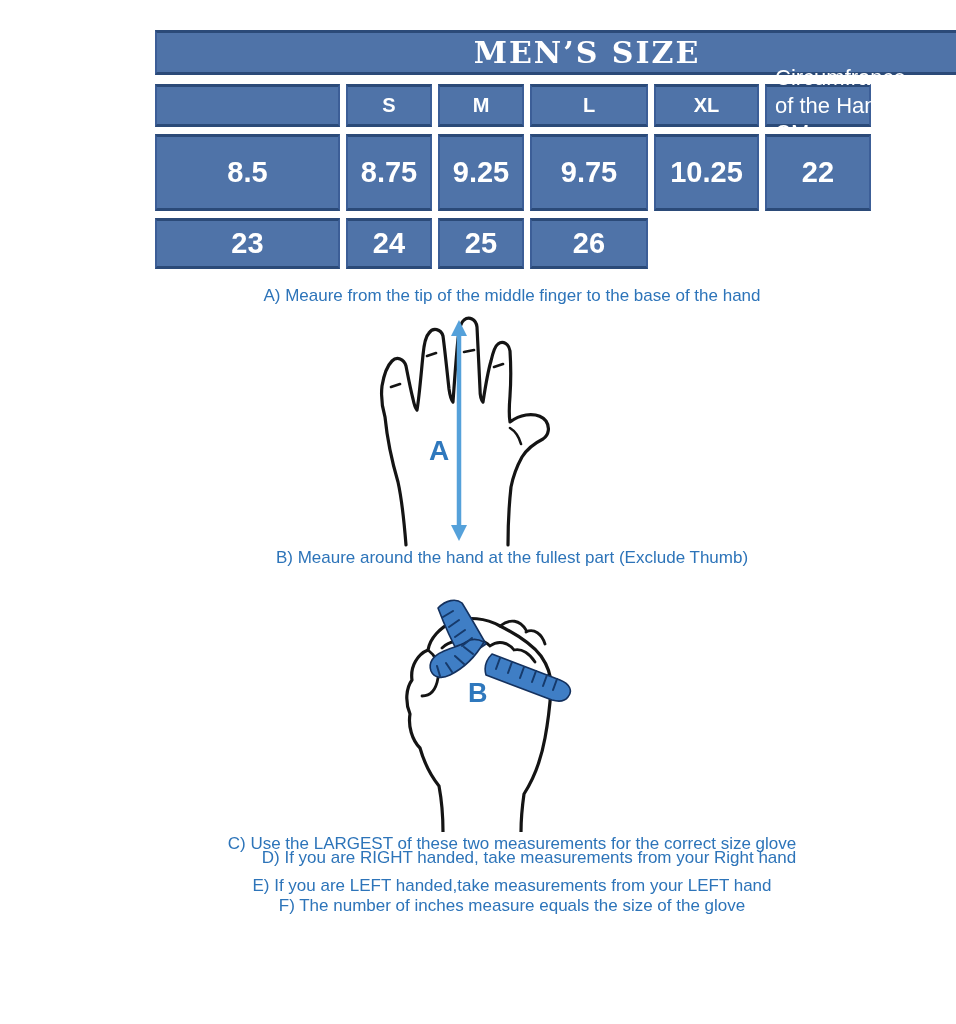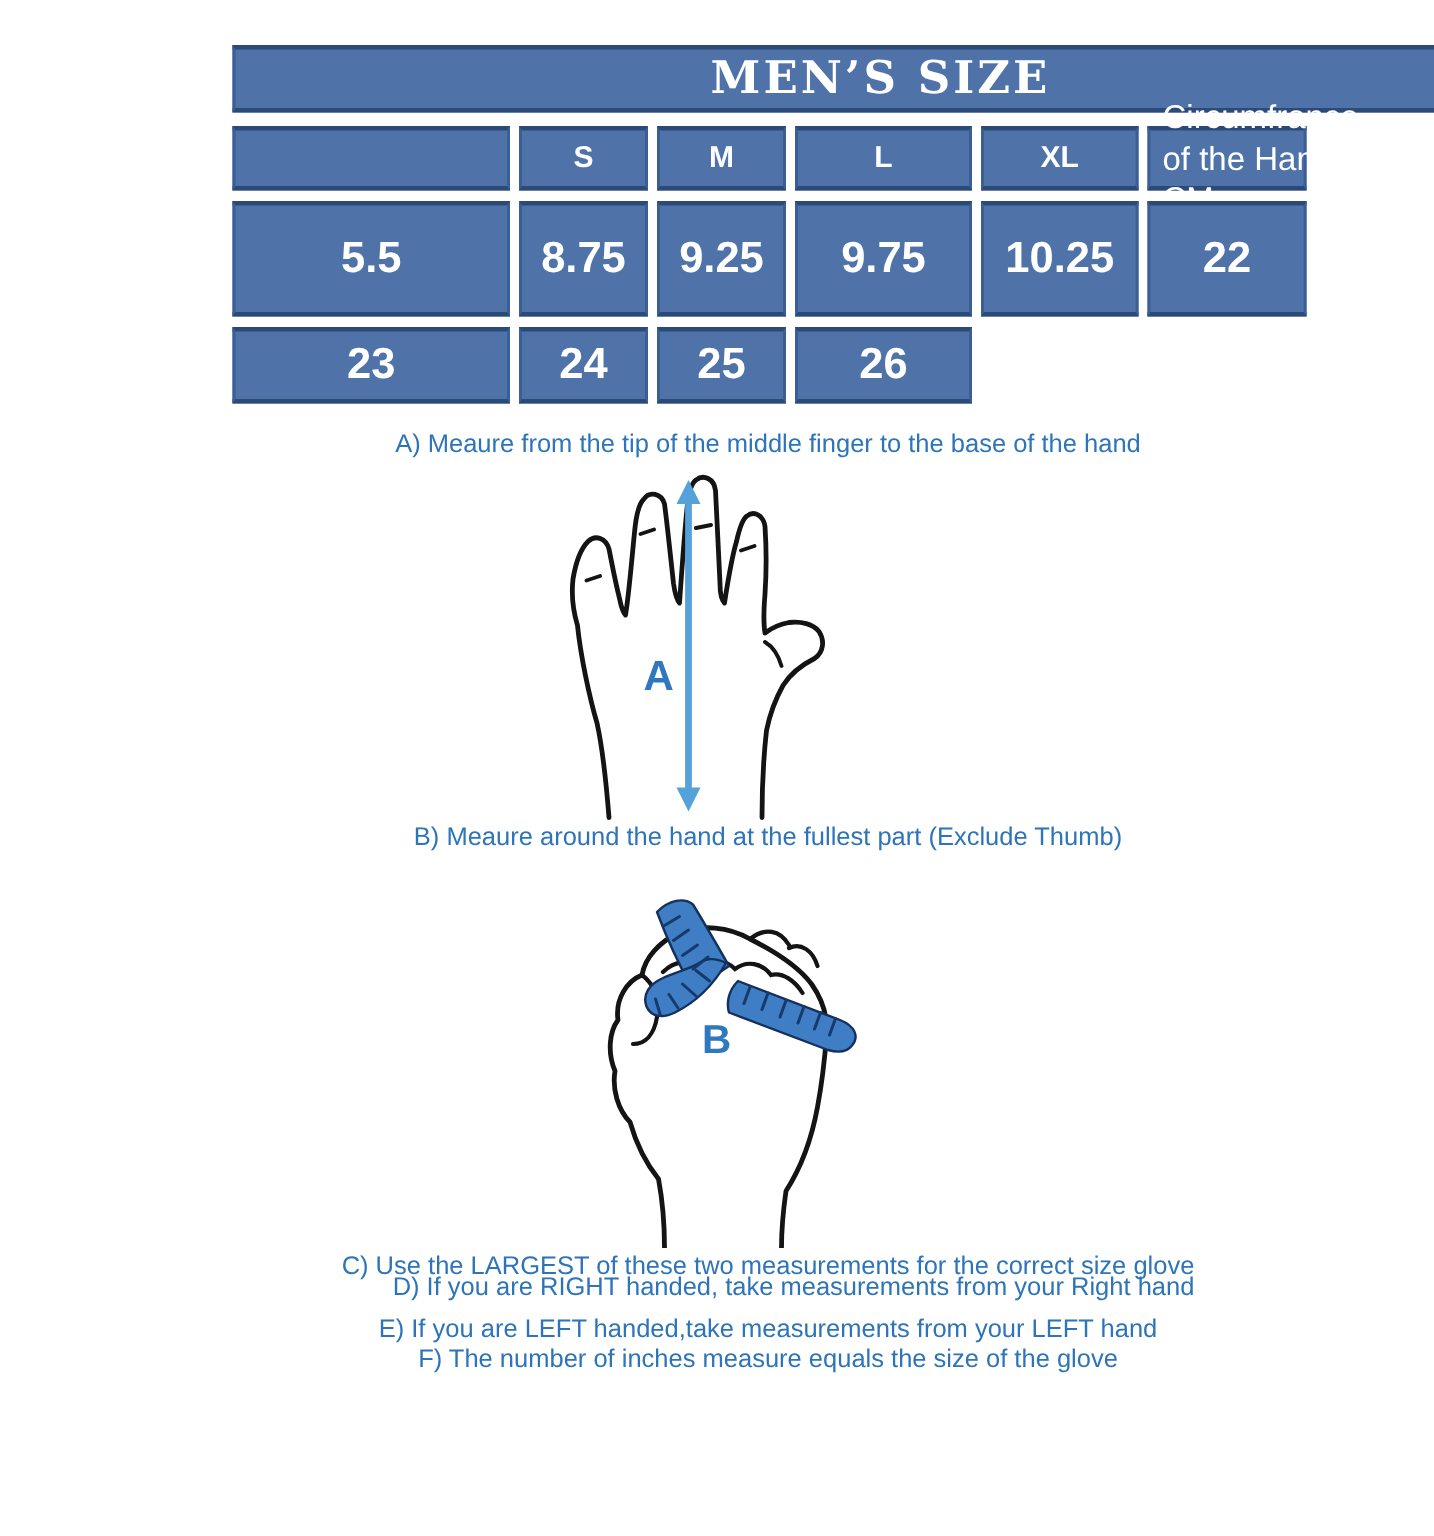--- a/index.html
+++ b/index.html
@@ -48,21 +48,21 @@
   <div class="t-title">MEN’S SIZE</div>
   <div class="t-grid">
 
     <div class="cell head"></div>
     <div class="cell head">S</div>
     <div class="cell head">M</div>
     <div class="cell head">L</div>
     <div class="cell head">XL</div>
 
     <div class="cell label-left">Circumfrance of the Hand CM</div>
-    <div class="cell val">5.5</div>
+    <div class="cell val">8.5</div>
     <div class="cell val">8.75</div>
     <div class="cell val">9.25</div>
     <div class="cell val">9.75</div>
     <div class="cell val">10.25</div>
 
     <div class="cell val">22</div>
     <div class="cell val">23</div>
     <div class="cell val">24</div>
     <div class="cell val">25</div>
     <div class="cell val">26</div>

